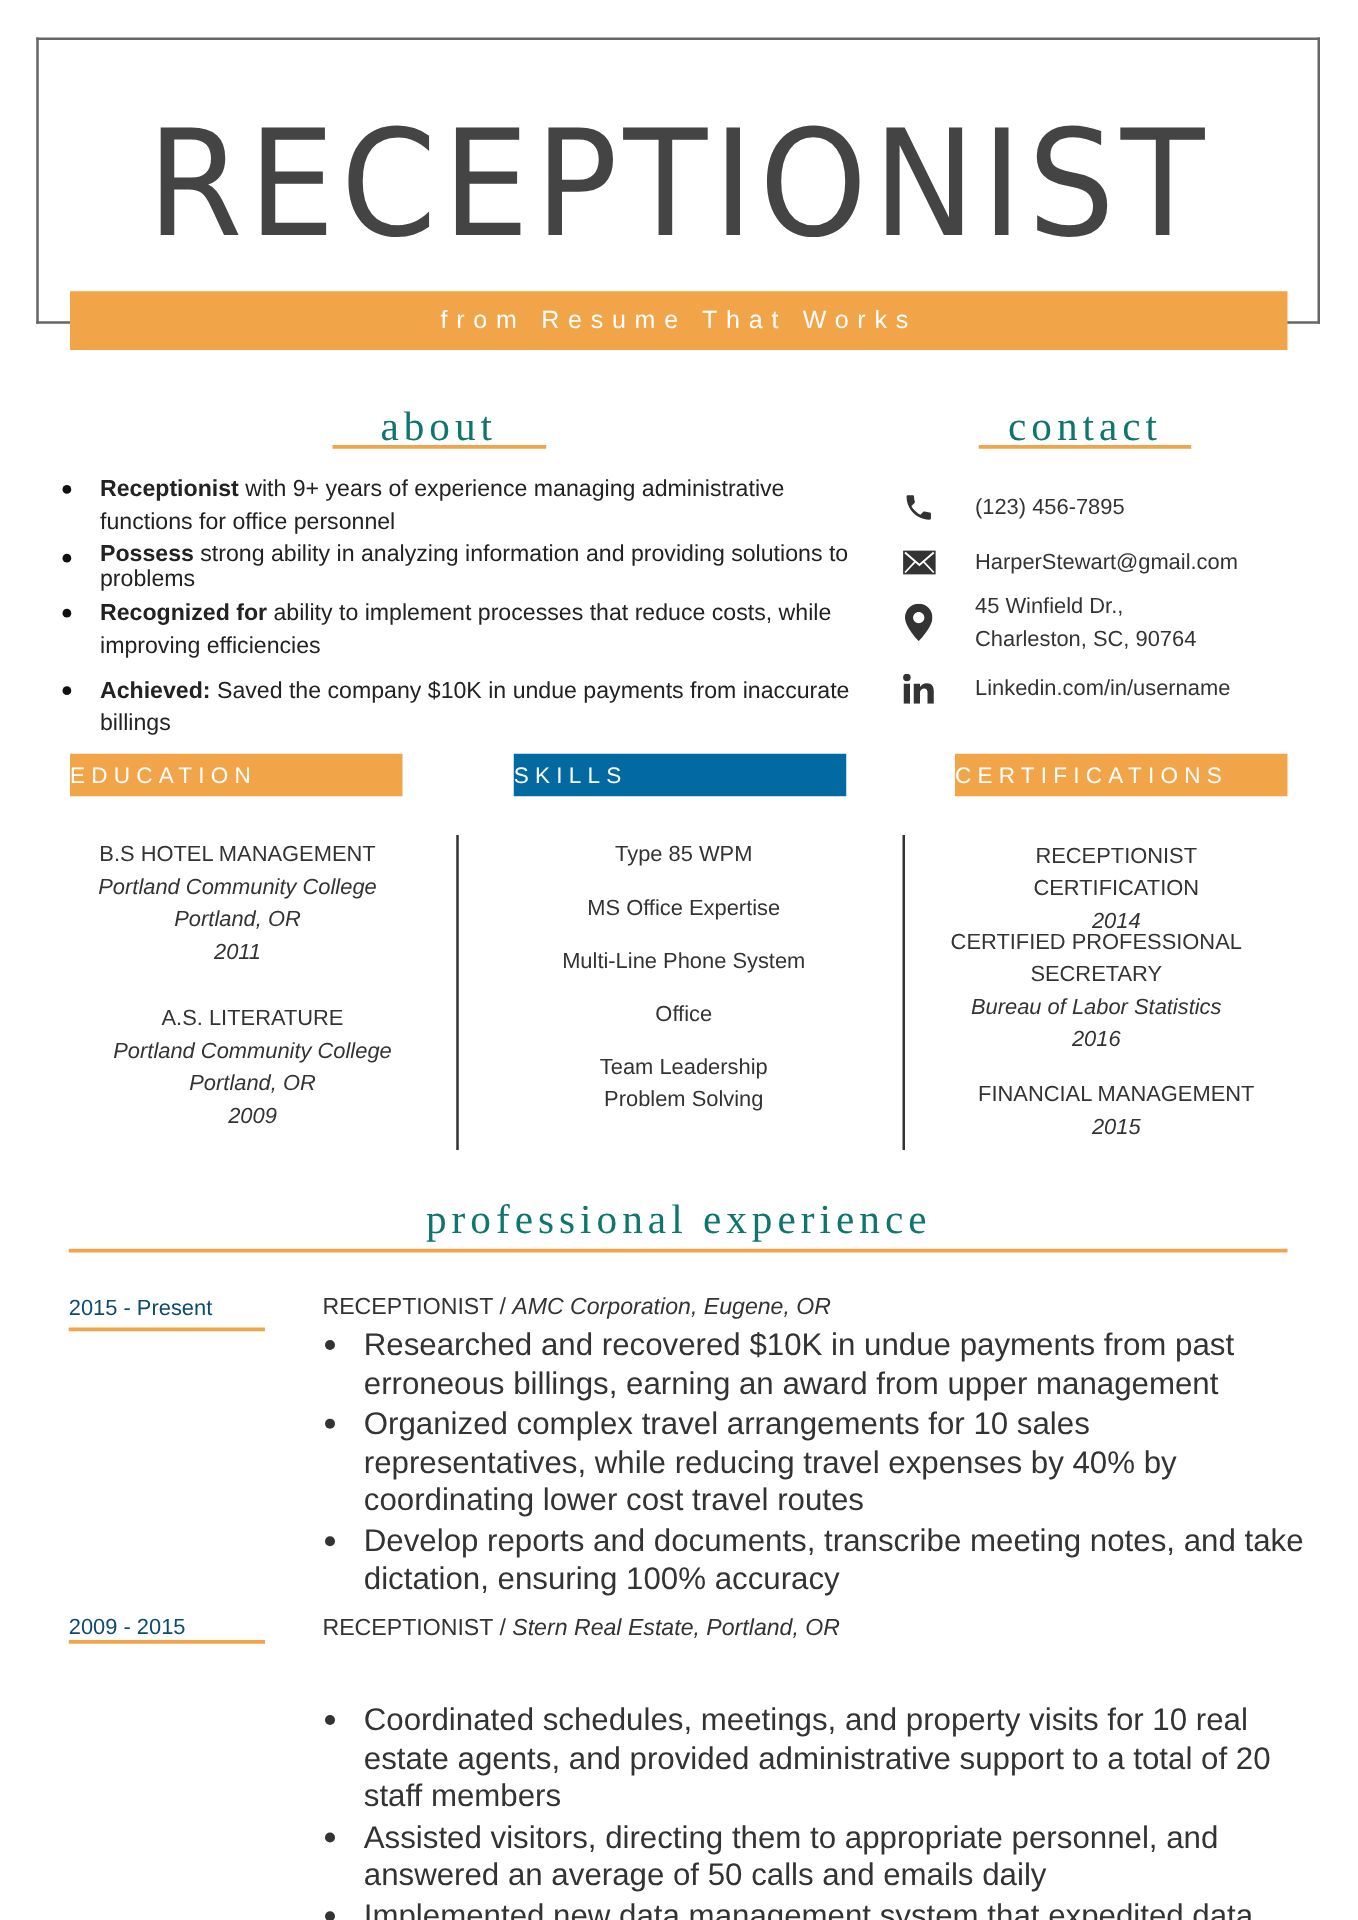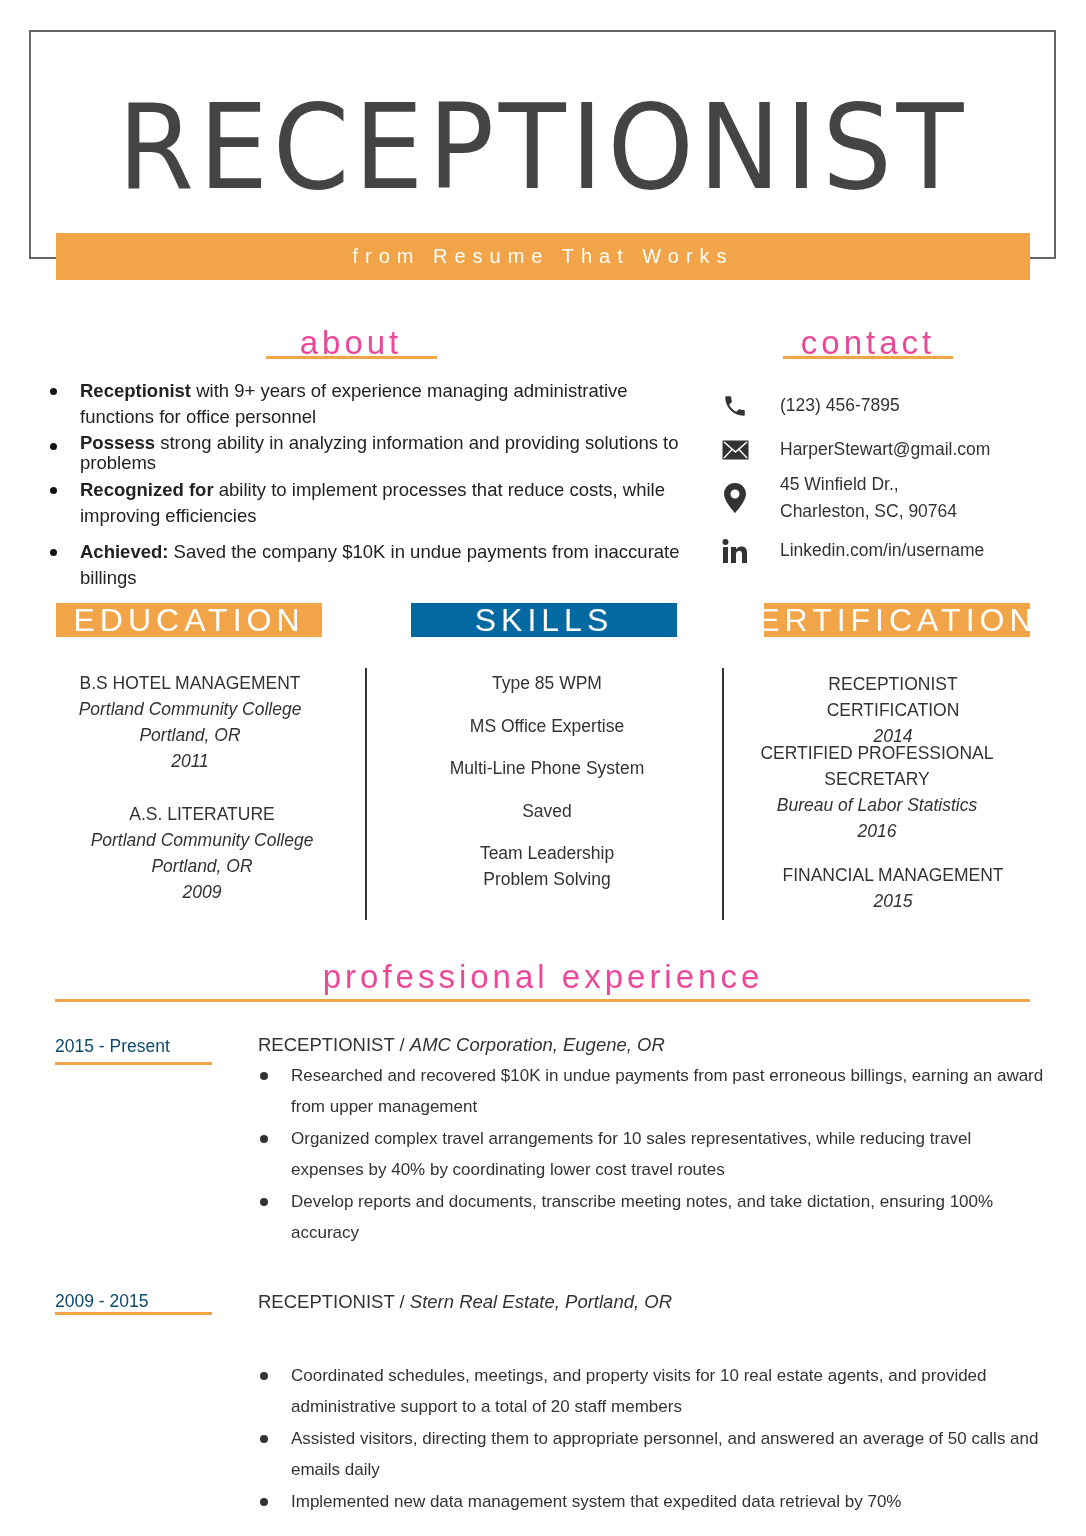--- a/index.html
+++ b/index.html
@@ -5,50 +5,50 @@
   * { box-sizing: border-box; margin: 0; padding: 0; }
   html, body { width: 1086px; height: 1536px; background: #ffffff; overflow: hidden; }
   body { position: relative; font-family: "Liberation Sans", "DejaVu Sans", sans-serif; color: #222; }
 
   .header-frame { position: absolute; left: 29px; top: 30px; width: 1027px; height: 229px; border: 2px solid #666; border-bottom: none; }
   .header-frame::after { content: ""; position: absolute; left: -2px; right: -2px; bottom: 0; height: 2px; background: #666; }
   .title { position: absolute; left: 0; width: 1086px; top: 88px; text-align: center; font-family: "DejaVu Sans", sans-serif; font-size: 118px; font-weight: normal; color: #444; letter-spacing: 5px; line-height: 1; transform: scaleX(0.93); }
   .subtitle-bar { position: absolute; left: 56px; top: 233px; width: 974px; height: 47px; background: #f2a548; display: flex; align-items: center; justify-content: center; }
   .subtitle-bar span { color: #fff; font-size: 20px; letter-spacing: 7px; }
 
-  .sec-heading { position: absolute; text-align: center; font-family: Liberation Sans, sans-serif; font-size: 33px; color: #ec4899; letter-spacing: 4px; line-height: 1; }
+  .sec-heading { position: absolute; text-align: center; font-family: Liberation Serif, serif; font-size: 33px; color: #0f766e; letter-spacing: 4px; line-height: 1; }
   .underline { position: absolute; height: 3px; background: #f2a548; }
 
   .about-list { position: absolute; left: 50px; top: 378px; width: 640px; list-style: none; }
   .about-list li { position: relative; padding-left: 30px; font-size: 18.5px; line-height: 26px; color: #222; }
   .about-list li::before { content: ""; position: absolute; left: 0; top: 10px; width: 7px; height: 7px; background: #111; border-radius: 50%; }
   .about-list li.tight { line-height: 20px; margin: 3px 0 4px; }
   .about-list li.spaced { margin-top: 10px; }
   .about-list b { font-weight: bold; }
 
   .contact-row { position: absolute; left: 720px; display: flex; align-items: center; }
   .contact-row .icon { width: 30px; display: flex; justify-content: center; margin-right: 30px; }
   .contact-row .text { font-size: 17.5px; color: #333; line-height: 27px; }
 
-  .box-head { position: absolute; top: 603px; height: 34px; display: flex; align-items: center; justify-content: center; color: #fff; font-size: 32px; letter-spacing: 5px; }
+  .box-head { position: absolute; top: 603px; height: 34px; display: flex; align-items: center; color: #fff; font-size: 18px; letter-spacing: 5px; }
   .orange { background: #f2a548; }
   .gray { background: #0369a1; }
 
   .vline { position: absolute; width: 2px; background: #333; }
 
   .col { position: absolute; text-align: center; color: #333; font-size: 17.5px; }
   .col .line { line-height: 26px; display: block; }
   .col .it { font-style: italic; }
 
   .exp-date { position: absolute; left: 55px; font-size: 17.5px; color: #0c4a6e; }
   .exp-date-ul { position: absolute; left: 55px; width: 157px; height: 3px; background: #f2a548; }
   .exp-title { position: absolute; left: 258px; font-size: 18.5px; color: #333; }
   .exp-title i { font-style: italic; }
   .exp-list { position: absolute; left: 258px; width: 790px; list-style: none; }
-  .exp-list li { position: relative; padding-left: 33px; font-size: 17px; line-height: 30.5px; color: #333; margin-bottom: 2px; }
+  .exp-list li { position: relative; padding-left: 33px; font-size: 25px; line-height: 30.5px; color: #333; margin-bottom: 2px; }
   .exp-list li::before { content: ""; position: absolute; left: 2px; top: 11px; width: 8px; height: 8px; background: #333; border-radius: 50%; }
 </style>
 </head>
 <body>
 
 <div class="header-frame"></div>
 <div class="title">RECEPTIONIST</div>
 <div class="subtitle-bar">
   <span>from Resume That Works</span>
 </div>
@@ -131,21 +131,21 @@
   <span class="line">A.S. LITERATURE</span>
   <span class="line it">Portland Community College</span>
   <span class="line it">Portland, OR</span>
   <span class="line it">2009</span>
 </div>
 
 <div class="col" style="left:412px; width:270px; top:670px;">
   <span class="line" style="margin-bottom:16.5px">Type 85 WPM</span>
   <span class="line" style="margin-bottom:16.5px">MS Office Expertise</span>
   <span class="line" style="margin-bottom:16.5px">Multi-Line Phone System</span>
-  <span class="line" style="margin-bottom:16.5px">Saved</span>
+  <span class="line" style="margin-bottom:16.5px">Office</span>
   <span class="line">Team Leadership</span>
   <span class="line" style="margin-bottom:16.5px">Problem Solving</span>
 </div>
 
 <div class="col" style="left:760px; width:266px; top:671px;">
   <span class="line">RECEPTIONIST CERTIFICATION</span>
   <span class="line it">2014</span>
 </div>
 <div class="col" style="left:744px; width:266px; top:740px;">
   <span class="line">CERTIFIED PROFESSIONAL</span>

